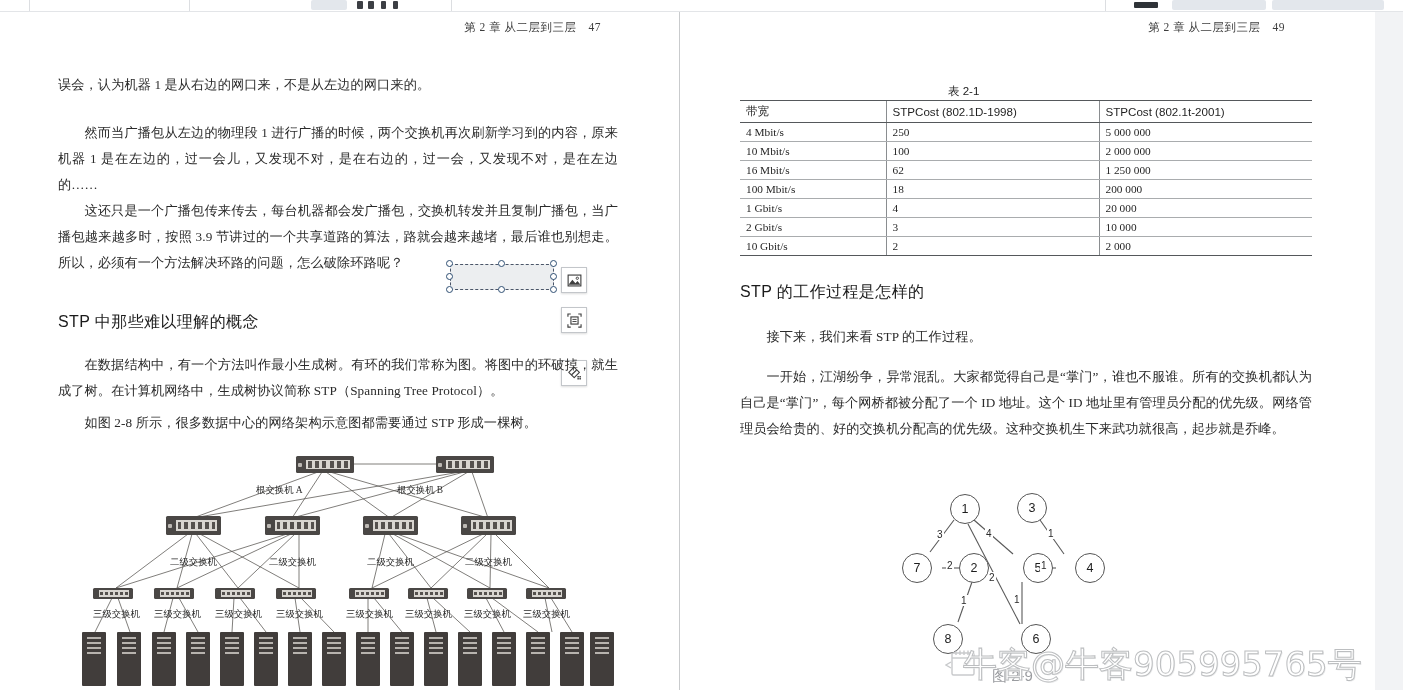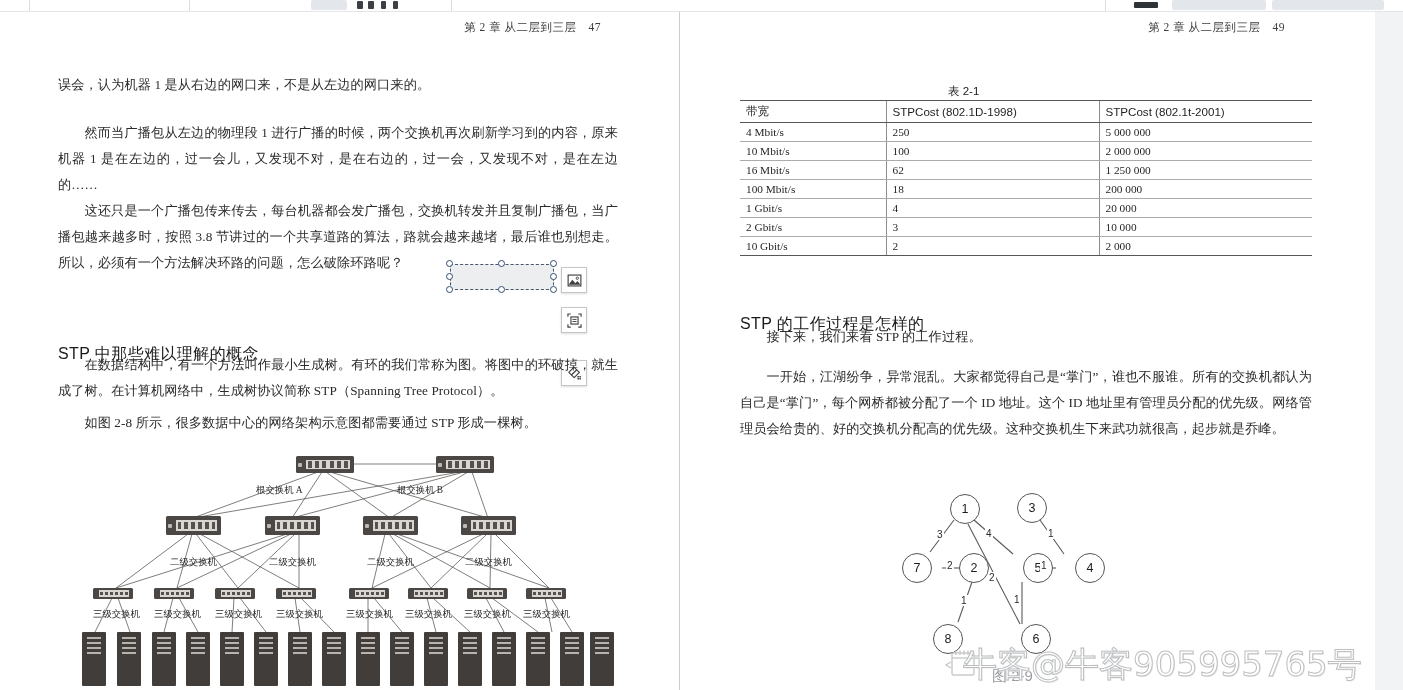--- a/index.html
+++ b/index.html
@@ -56,21 +56,21 @@
     color: #2b2b2b;
     text-align: justify;
     letter-spacing: .1px;
   }
   .indent { text-indent: 2em; }
 
   .heading {
     position: absolute;
     font-family: "Liberation Sans", "DejaVu Sans", sans-serif;
     font-size: 16px; font-weight: 400; color: #1b1b1b;
-    letter-spacing: .4px; white-space: nowrap; margin-top: 32px;
+    letter-spacing: .4px; white-space: nowrap;
   }
 
   
   .shape-sel {
     position: absolute;
     background: #eceef0;
     border: 1px dashed #4a5568;
   }
   .handle {
     position: absolute; width: 7px; height: 7px;
@@ -206,21 +206,21 @@
     <div class="page page-left">
 
       <div class="page-header">
         <span>第 2 章  从二层到三层</span><span class="pnum">47</span>
       </div>
 
       <div class="para" style="left:58px; top:60px; width:560px;">误会，认为机器 1 是从右边的网口来，不是从左边的网口来的。</div>
 
       <div class="para indent" style="left:58px; top:108px; width:560px;">然而当广播包从左边的物理段 1 进行广播的时候，两个交换机再次刷新学习到的内容，原来机器 1 是在左边的，过一会儿，又发现不对，是在右边的，过一会，又发现不对，是在左边的……</div>
 
-      <div class="para indent" style="left:58px; top:186px; width:560px;">这还只是一个广播包传来传去，每台机器都会发广播包，交换机转发并且复制广播包，当广播包越来越多时，按照 3.8 节讲过的一个共享道路的算法，路就会越来越堵，最后谁也别想走。所以，必须有一个方法解决环路的问题，怎么破除环路呢？</div>
+      <div class="para indent" style="left:58px; top:186px; width:560px;">这还只是一个广播包传来传去，每台机器都会发广播包，交换机转发并且复制广播包，当广播包越来越多时，按照 3.9 节讲过的一个共享道路的算法，路就会越来越堵，最后谁也别想走。所以，必须有一个方法解决环路的问题，怎么破除环路呢？</div>
 
       <div class="shape-sel" style="left:450px; top:252px; width:104px; height:26px;"></div>
       <div class="handle" style="left:446px; top:248px;"></div>
       <div class="handle" style="left:498px; top:248px;"></div>
       <div class="handle" style="left:550px; top:248px;"></div>
       <div class="handle" style="left:446px; top:261px;"></div>
       <div class="handle" style="left:550px; top:261px;"></div>
       <div class="handle" style="left:446px; top:274px;"></div>
       <div class="handle" style="left:498px; top:274px;"></div>
       <div class="handle" style="left:550px; top:274px;"></div>

